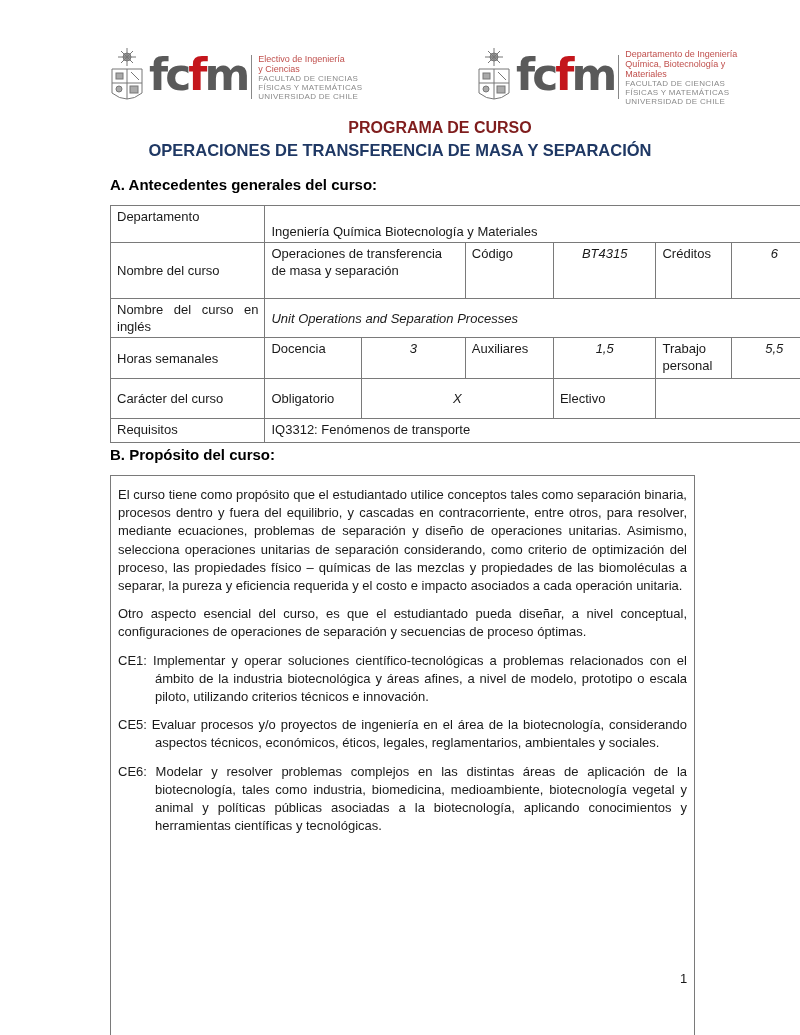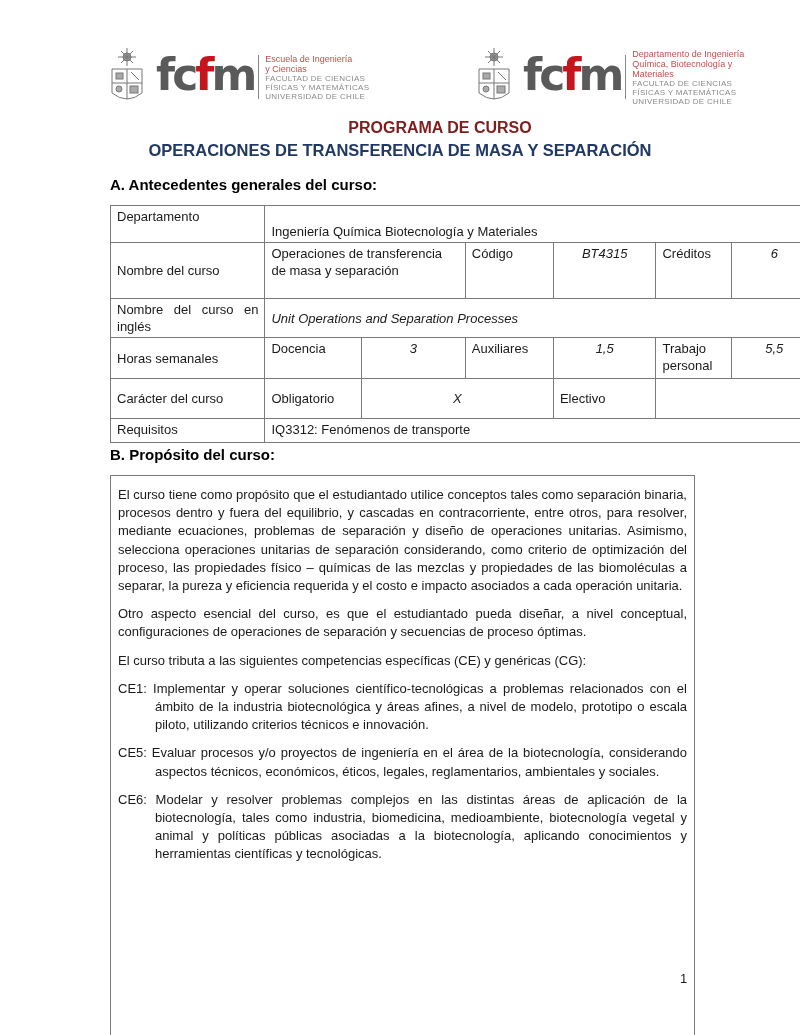--- a/index.html
+++ b/index.html
@@ -5,21 +5,21 @@
   html, body { margin: 0; padding: 0; background: #ffffff; }
   body { width: 800px; height: 1035px; position: relative; font-family: "Liberation Sans", sans-serif; color: #1a1a1a; overflow: hidden; }
   .page { position: absolute; left: 0; top: 0; width: 800px; height: 1035px; }
 
   
   .logo { position: absolute; top: 46px; height: 62px; display: flex; align-items: center; }
   .logo-left { left: 108px; }
   .logo-right { left: 475px; }
   .crest { width: 38px; height: 60px; position: relative; }
   .crest svg { width: 38px; height: 60px; }
-  .fcfm-word { font-family: "DejaVu Sans", sans-serif; font-weight: bold; font-size: 44px; letter-spacing: -3px; color: #5a5a5a; margin-left: 10px; line-height: 1; position: relative; top: -2px; }
+  .fcfm-word { font-family: "DejaVu Sans", sans-serif; font-weight: bold; font-size: 44px; letter-spacing: -3px; color: #5a5a5a; margin-left: 3px; line-height: 1; position: relative; top: -2px; }
   .fcfm-word .f2 { color: #c4161c; }
   .vbar { width: 1px; height: 44px; background: #888; margin: 0 6px 0 4px; }
   .logo-text { font-size: 8px; line-height: 9px; }
   .logo-text .red { color: #c0504d; font-size: 9px; line-height: 10px; }
   .logo-text .grey { color: #8a8a8a; letter-spacing: 0.3px; }
 
   
   .title1 { position: absolute; top: 119px; left: 0; width: 800px; text-align: center; font-weight: bold; font-size: 16px; color: #7f1d1d; padding-left: 40px; }
   .title2 { position: absolute; top: 141px; left: 0; width: 800px; text-align: center; font-weight: bold; font-size: 16.5px; color: #1f3864; }
   .section-h { position: absolute; left: 110px; font-weight: bold; font-size: 15px; color: #000; }
@@ -68,21 +68,21 @@
           <rect x="8" y="26" width="7" height="6" fill="#aaa"></rect>
           <line x1="23" y1="25" x2="31" y2="33"></line>
           <circle cx="11" cy="42" r="3" fill="#aaa"></circle>
           <rect x="22" y="39" width="8" height="7" fill="#aaa"></rect>
         </g>
       </svg>
     </div>
     <div class="fcfm-word">fc<span class="f2">f</span>m</div>
     <div class="vbar"></div>
     <div class="logo-text">
-      <div class="red">Escuela de Ingeniería</div>
+      <div class="red">Electivo de Ingeniería</div>
       <div class="red">y Ciencias</div>
       <div class="grey">FACULTAD DE CIENCIAS</div>
       <div class="grey">FÍSICAS Y MATEMÁTICAS</div>
       <div class="grey">UNIVERSIDAD DE CHILE</div>
     </div>
   </div>
 
   <div class="logo logo-right">
     <div class="crest">
       <svg viewBox="0 0 38 60">
@@ -167,20 +167,19 @@
       <td colspan="6">IQ3312: Fenómenos de transporte</td>
     </tr>
   </tbody>
     </table>
 
   <div class="section-h sec-b">B. Propósito del curso:</div>
 
   <div class="purpose">
     <p>El curso tiene como propósito que el estudiantado utilice conceptos tales como separación binaria, procesos dentro y fuera del equilibrio, y cascadas en contracorriente, entre otros, para resolver, mediante ecuaciones, problemas de separación y diseño de operaciones unitarias. Asimismo, selecciona operaciones unitarias de separación considerando, como criterio de optimización del proceso, las propiedades físico – químicas de las mezclas y propiedades de las biomoléculas a separar, la pureza y eficiencia requerida y el costo e impacto asociados a cada operación unitaria.</p>
     <p>Otro aspecto esencial del curso, es que el estudiantado pueda diseñar, a nivel conceptual, configuraciones de operaciones de separación y secuencias de proceso óptimas.</p>
-    <p>El curso tributa a las siguientes competencias específicas (CE) y genéricas (CG):</p>
     <div class="ce"><span>CE1:</span> <span>Implementar y operar soluciones científico-tecnológicas a problemas relacionados con el ámbito de la industria biotecnológica y áreas afines, a nivel de modelo, prototipo o escala piloto, utilizando criterios técnicos e innovación.</span></div>
     <div class="ce"><span>CE5:</span> <span>Evaluar procesos y/o proyectos de ingeniería en el área de la biotecnología, considerando aspectos técnicos, económicos, éticos, legales, reglamentarios,  ambientales y sociales.</span></div>
     <div class="ce"><span>CE6:</span> <span>Modelar y resolver problemas complejos en las distintas áreas de aplicación de la biotecnología, tales como industria, biomedicina, medioambiente, biotecnología vegetal y animal y políticas públicas asociadas a la biotecnología, aplicando conocimientos y herramientas científicas y tecnológicas.</span></div>
   </div>
 
   <div class="page-num">1</div>
 </div>
 
 </body></html>

